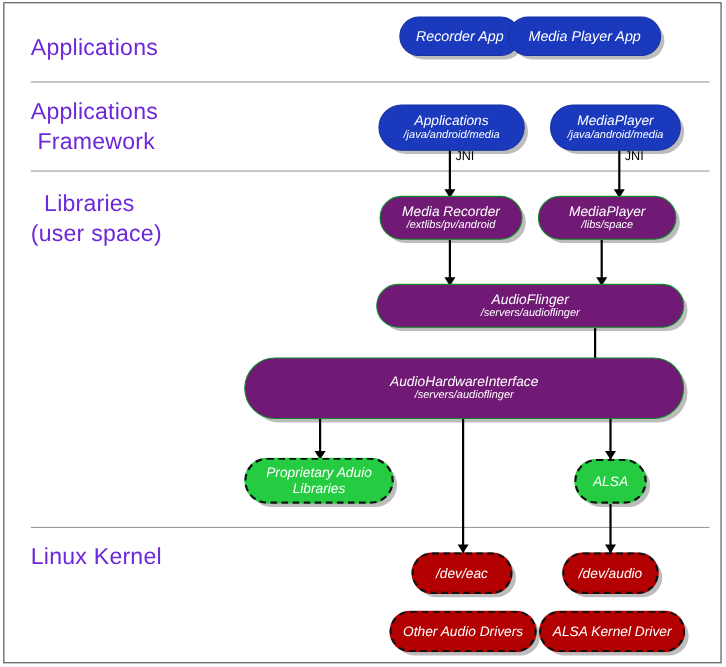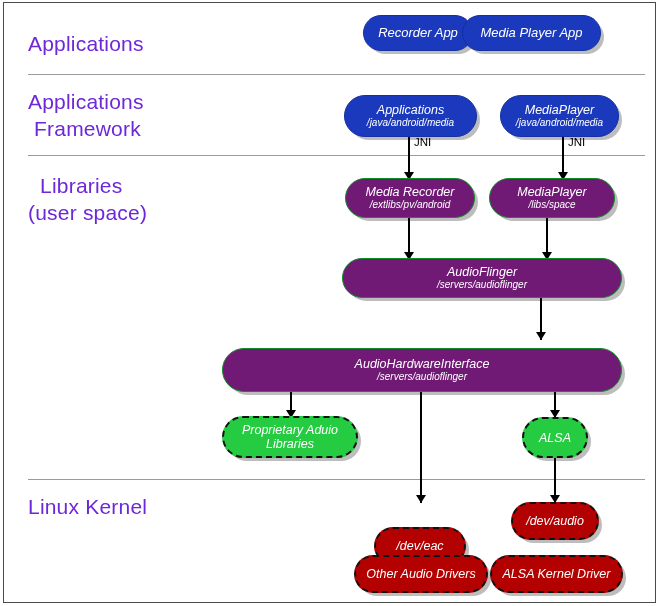--- a/index.html
+++ b/index.html
@@ -151,21 +151,21 @@
   <div class="arrowhead" style="left:542px;top:252px;"></div>
 
   <div class="node green" style="left:342px;top:258px;width:280px;height:40px;">
     <span class="t1">AudioFlinger</span>
     <span class="t2">/servers/audioflinger</span>
   </div>
 
   <div class="vline" style="left:540px;top:298px;height:42px;"></div>
   <div class="arrowhead" style="left:536px;top:332px;"></div>
 
-  <div class="node green" style="left:222px;top:348px;width:400px;height:44px;">
+  <div class="node green" style="left:222px;top:325px;width:400px;height:56px;">
     <span class="t1">AudioHardwareInterface</span>
     <span class="t2">/servers/audioflinger</span>
   </div>
 
   <div class="vline" style="left:290px;top:378px;height:40px;"></div>
   <div class="arrowhead" style="left:286px;top:410px;"></div>
 
   <div class="vline" style="left:420px;top:378px;height:125px;"></div>
   <div class="arrowhead" style="left:416px;top:495px;"></div>
 
@@ -177,21 +177,21 @@
     <span class="t1">Libraries</span>
   </div>
 
   <div class="node green-dash" style="left:522px;top:417px;width:66px;height:41px;">
     <span class="t1">ALSA</span>
   </div>
 
   <div class="vline" style="left:554px;top:458px;height:45px;"></div>
   <div class="arrowhead" style="left:550px;top:495px;"></div>
 
-  <div class="node red-dash" style="left:374px;top:527px;width:92px;height:38px;">
+  <div class="node red-dash" style="left:374px;top:502px;width:92px;height:38px;">
     <span class="t1">/dev/eac</span>
   </div>
 
   <div class="node red-dash" style="left:511px;top:502px;width:88px;height:38px;">
     <span class="t1">/dev/audio</span>
   </div>
 
   <div class="node red-dash" style="left:354px;top:555px;width:134px;height:38px;">
     <span class="t1">Other Audio Drivers</span>
   </div>

